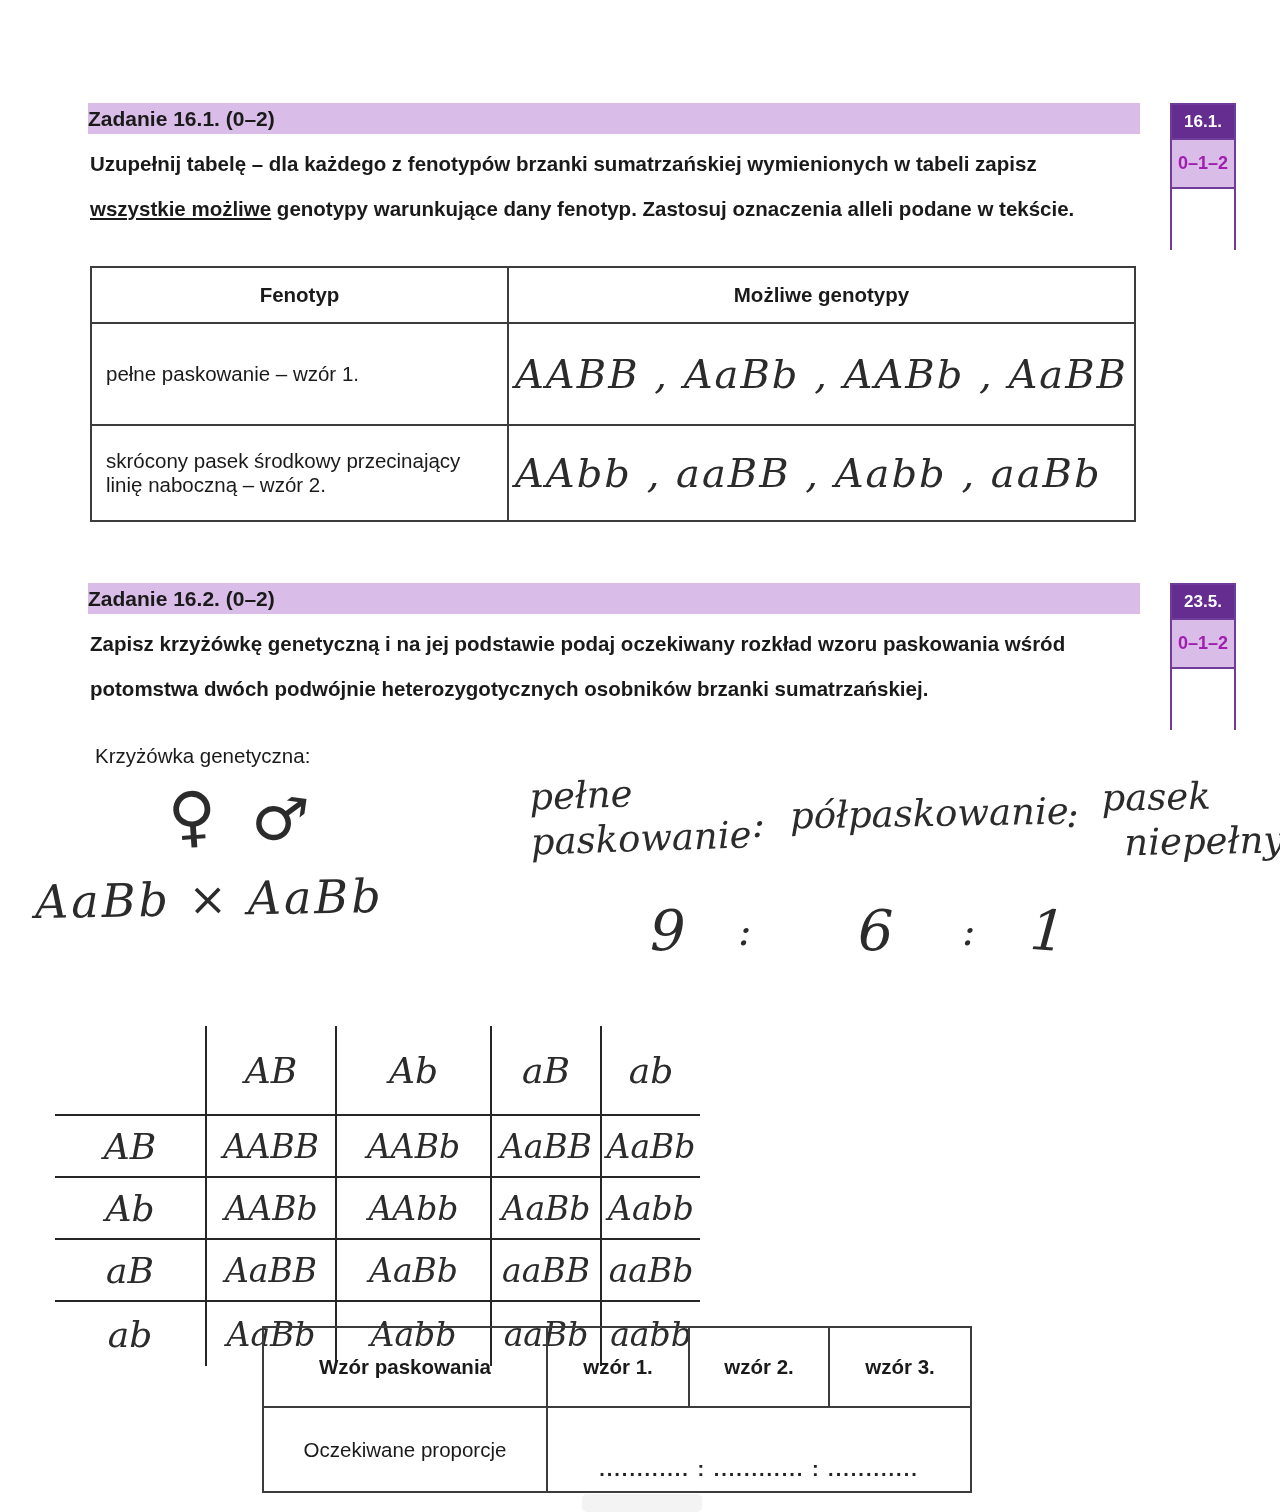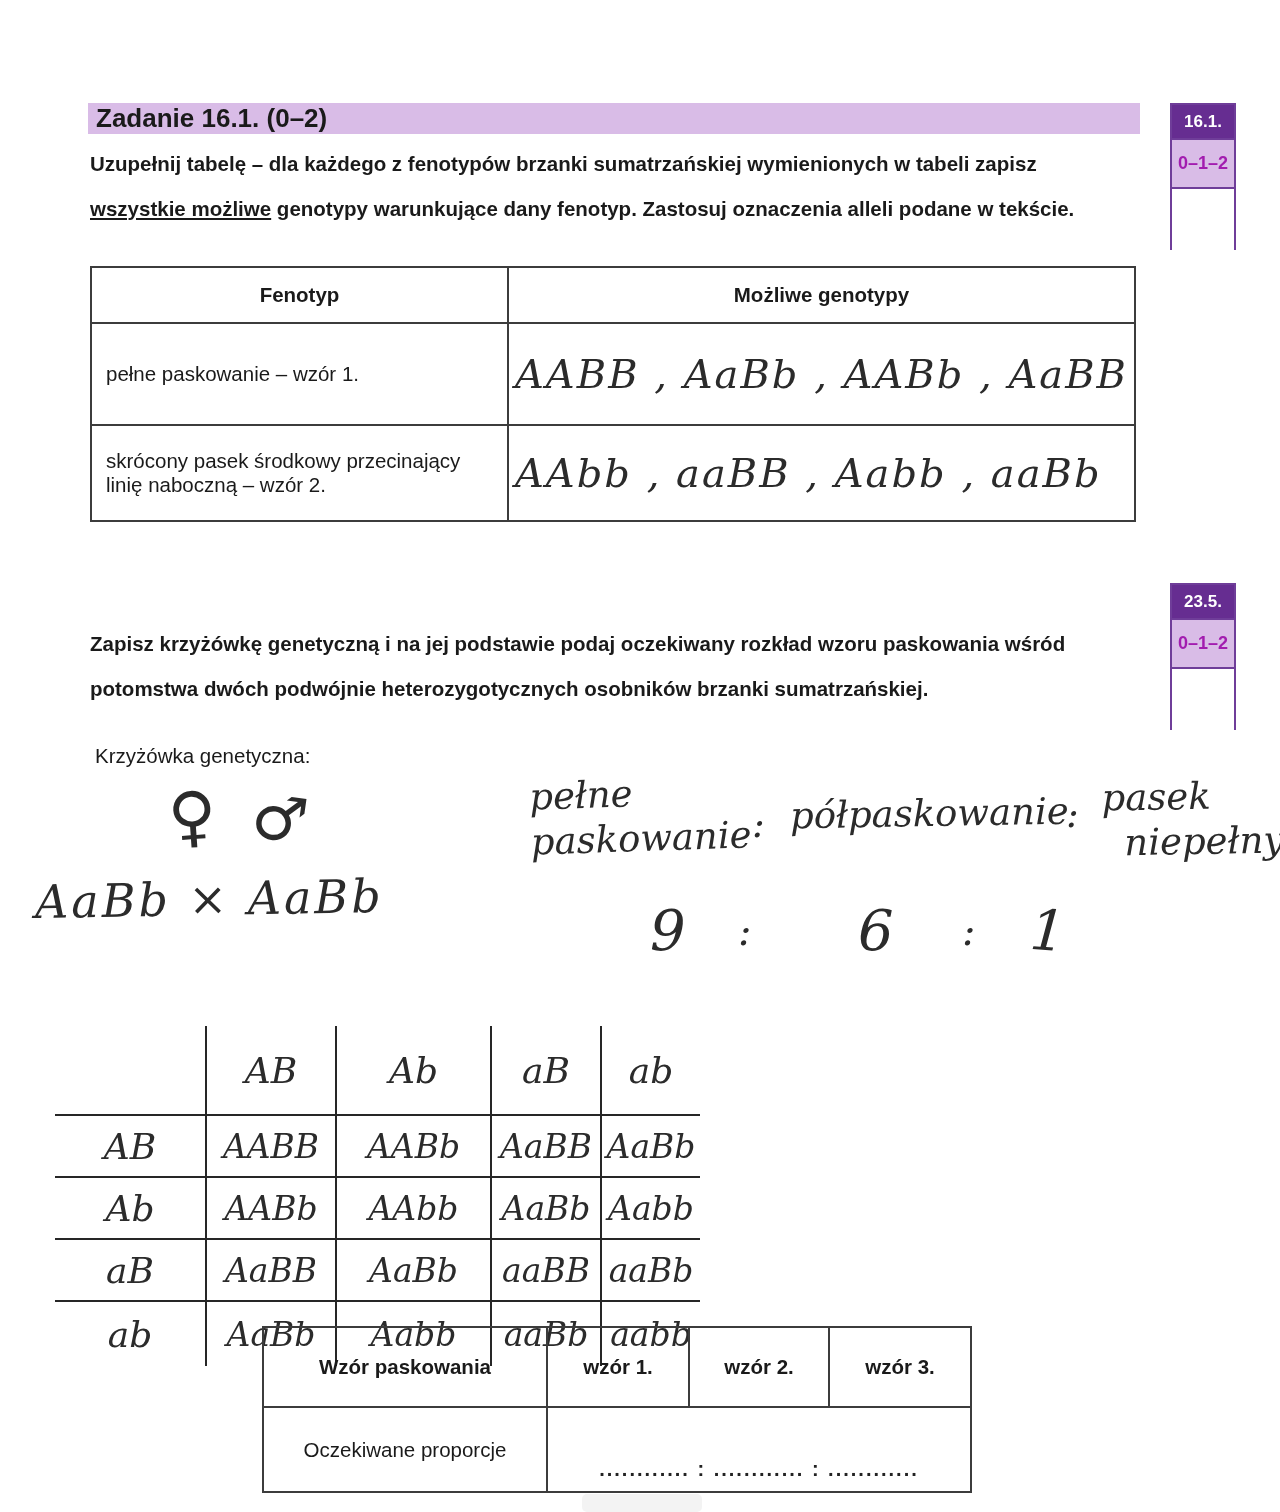--- a/index.html
+++ b/index.html
@@ -4,21 +4,21 @@
 <style>
   html,body{margin:0;padding:0;background:#ffffff;}
   .page{
     position:relative;width:1280px;height:1512px;background:#ffffff;
     font-family:"Liberation Sans",sans-serif;color:#1a1a1a;overflow:hidden;
   }
   
   .taskbar{
     position:absolute;left:88px;width:1052px;height:31px;
     background:#D9BCE7;display:flex;align-items:center;
-    font-size:26px;font-weight:bold;padding-left:8px;box-sizing:border-box;
+    font-size:21px;font-weight:bold;padding-left:0;box-sizing:border-box;
   }
   
   .para{
     position:absolute;left:90px;width:1010px;
     font-size:20.5px;font-weight:bold;line-height:45px;
   }
   .u{text-decoration:underline;}
   
   .scorebox{
     position:absolute;left:1170px;width:66px;border:2px solid #6F3D99;
@@ -100,20 +100,23 @@
       <td>pełne paskowanie – wzór 1.</td>
       <td style="padding:0 6px;"><span class="hw geno">AABB , AaBb , AABb , AaBB</span></td>
     </tr>
     <tr style="height:96px;">
       <td>skrócony pasek środkowy przecinający linię naboczną – wzór 2.</td>
       <td style="padding:0 6px;"><span class="hw geno">AAbb , aaBB , Aabb , aaBb</span></td>
     </tr>
   </tbody>
     </table>
 
+  <div class="taskbar" style="top:583px;">
+    <span>Zadanie 16.2. (0–2)</span>
+  </div>
 
   <div class="para" style="top:621px;">Zapisz krzyżówkę genetyczną i na jej podstawie podaj oczekiwany rozkład wzoru paskowania wśród potomstwa dwóch podwójnie heterozygotycznych osobników brzanki sumatrzańskiej.</div>
 
   <div class="scorebox" style="top:583px;height:147px;">
     <div class="sb-head">23.5.</div>
     <div class="sb-pts">0–1–2</div>
     <div class="sb-empty"></div>
   </div>
 
   <div style="position:absolute;left:95px;top:744px;font-size:20.5px;">Krzyżówka genetyczna:</div>

